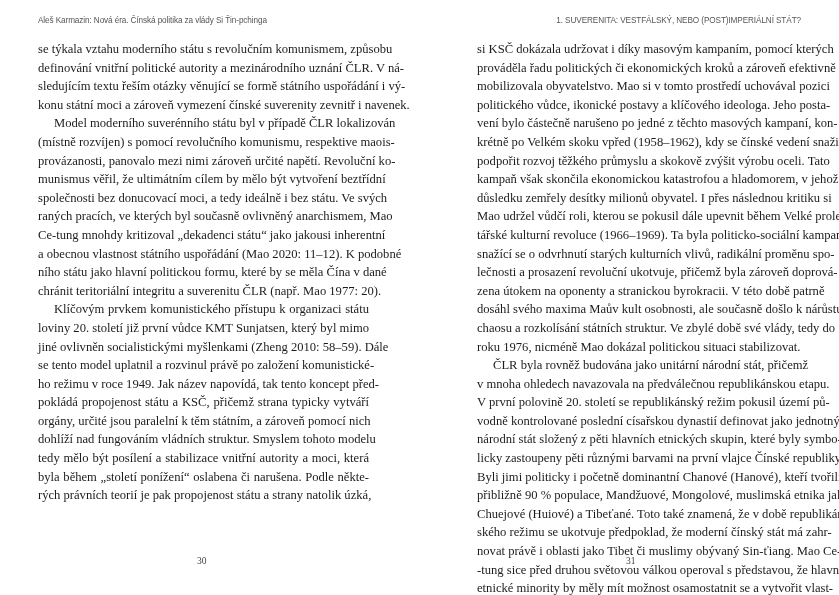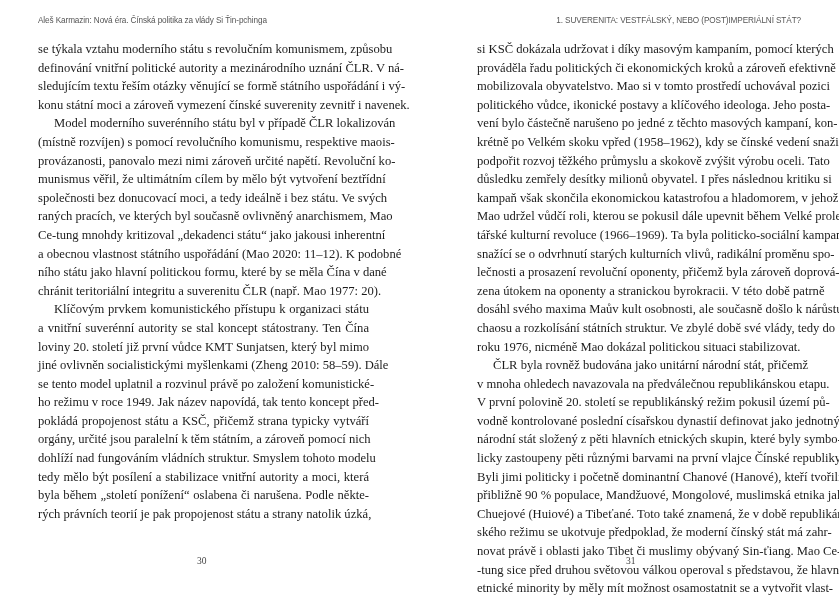--- a/index.html
+++ b/index.html
@@ -51,21 +51,20 @@
     <span class="line">(místně rozvíjen) s pomocí revolučního komunismu, respektive maois-</span>
     <span class="line">provázanosti, panovalo mezi nimi zároveň určité napětí. Revoluční ko-</span>
     <span class="line">munismus věřil, že ultimátním cílem by mělo být vytvoření beztřídní</span>
     <span class="line">společnosti bez donucovací moci, a tedy ideálně i bez státu. Ve svých</span>
     <span class="line">raných pracích, ve kterých byl současně ovlivněný anarchismem, Mao</span>
     <span class="line">Ce-tung mnohdy kritizoval „dekadenci státu“ jako jakousi inherentní</span>
     <span class="line">a obecnou vlastnost státního uspořádání (Mao 2020: 11–12). K podobné</span>
     <span class="line">ního státu jako hlavní politickou formu, které by se měla Čína v dané</span>
     <span class="line last">chránit teritoriální integritu a suverenitu ČLR (např. Mao 1977: 20).</span>
     <span class="line indent">Klíčovým prvkem komunistického přístupu k organizaci státu</span>
-    <span class="line">a vnitřní suverénní autority se stal koncept státostrany. Ten Čína</span>
     <span class="line">loviny 20. století již první vůdce KMT Sunjatsen, který byl mimo</span>
     <span class="line">jiné ovlivněn socialistickými myšlenkami (Zheng 2010: 58–59). Dále</span>
     <span class="line">se tento model uplatnil a rozvinul právě po založení komunistické-</span>
     <span class="line">ho režimu v roce 1949. Jak název napovídá, tak tento koncept před-</span>
     <span class="line">pokládá propojenost státu a KSČ, přičemž strana typicky vytváří</span>
     <span class="line">orgány, určité jsou paralelní k těm státním, a zároveň pomocí nich</span>
     <span class="line">dohlíží nad fungováním vládních struktur. Smyslem tohoto modelu</span>
     <span class="line">tedy mělo být posílení a stabilizace vnitřní autority a moci, která</span>
     <span class="line">byla během „století ponížení“ oslabena či narušena. Podle někte-</span>
     <span class="line">rých právních teorií je pak propojenost státu a strany natolik úzká,</span>
@@ -77,26 +76,26 @@
 <div class="page page-right">
   <div class="running-head">1. SUVERENITA: VESTFÁLSKÝ, NEBO (POST)IMPERIÁLNÍ STÁT?</div>
   <div class="body-text">
     <span class="line">si KSČ dokázala udržovat i díky masovým kampaním, pomocí kterých</span>
     <span class="line">prováděla řadu politických či ekonomických kroků a zároveň efektivně</span>
     <span class="line">mobilizovala obyvatelstvo. Mao si v tomto prostředí uchovával pozici</span>
     <span class="line">politického vůdce, ikonické postavy a klíčového ideologa. Jeho posta-</span>
     <span class="line">vení bylo částečně narušeno po jedné z těchto masových kampaní, kon-</span>
     <span class="line">krétně po Velkém skoku vpřed (1958–1962), kdy se čínské vedení snažilo</span>
     <span class="line">podpořit rozvoj těžkého průmyslu a skokově zvýšit výrobu oceli. Tato</span>
+    <span class="line">kampaň však skončila ekonomickou katastrofou a hladomorem, v jehož</span>
     <span class="line">důsledku zemřely desítky milionů obyvatel. I přes následnou kritiku si</span>
-    <span class="line">kampaň však skončila ekonomickou katastrofou a hladomorem, v jehož</span>
     <span class="line">Mao udržel vůdčí roli, kterou se pokusil dále upevnit během Velké prole-</span>
     <span class="line">tářské kulturní revoluce (1966–1969). Ta byla politicko-sociální kampaní</span>
     <span class="line">snažící se o odvrhnutí starých kulturních vlivů, radikální proměnu spo-</span>
-    <span class="line">lečnosti a prosazení revoluční oponenty, přičemž byla zároveň doprová-</span>
+    <span class="line">lečnosti a prosazení revoluční ukotvuje, přičemž byla zároveň doprová-</span>
     <span class="line">zena útokem na oponenty a stranickou byrokracii. V této době patrně</span>
     <span class="line">dosáhl svého maxima Maův kult osobnosti, ale současně došlo k nárůstu</span>
     <span class="line">chaosu a rozkolísání státních struktur. Ve zbylé době své vlády, tedy do</span>
     <span class="line last">roku 1976, nicméně Mao dokázal politickou situaci stabilizovat.</span>
     <span class="line indent">ČLR byla rovněž budována jako unitární národní stát, přičemž</span>
     <span class="line">v mnoha ohledech navazovala na předválečnou republikánskou etapu.</span>
     <span class="line">V první polovině 20. století se republikánský režim pokusil území pů-</span>
     <span class="line">vodně kontrolované poslední císařskou dynastií definovat jako jednotný</span>
     <span class="line">národní stát složený z pěti hlavních etnických skupin, které byly symbo-</span>
     <span class="line">licky zastoupeny pěti různými barvami na první vlajce Čínské republiky.</span>

